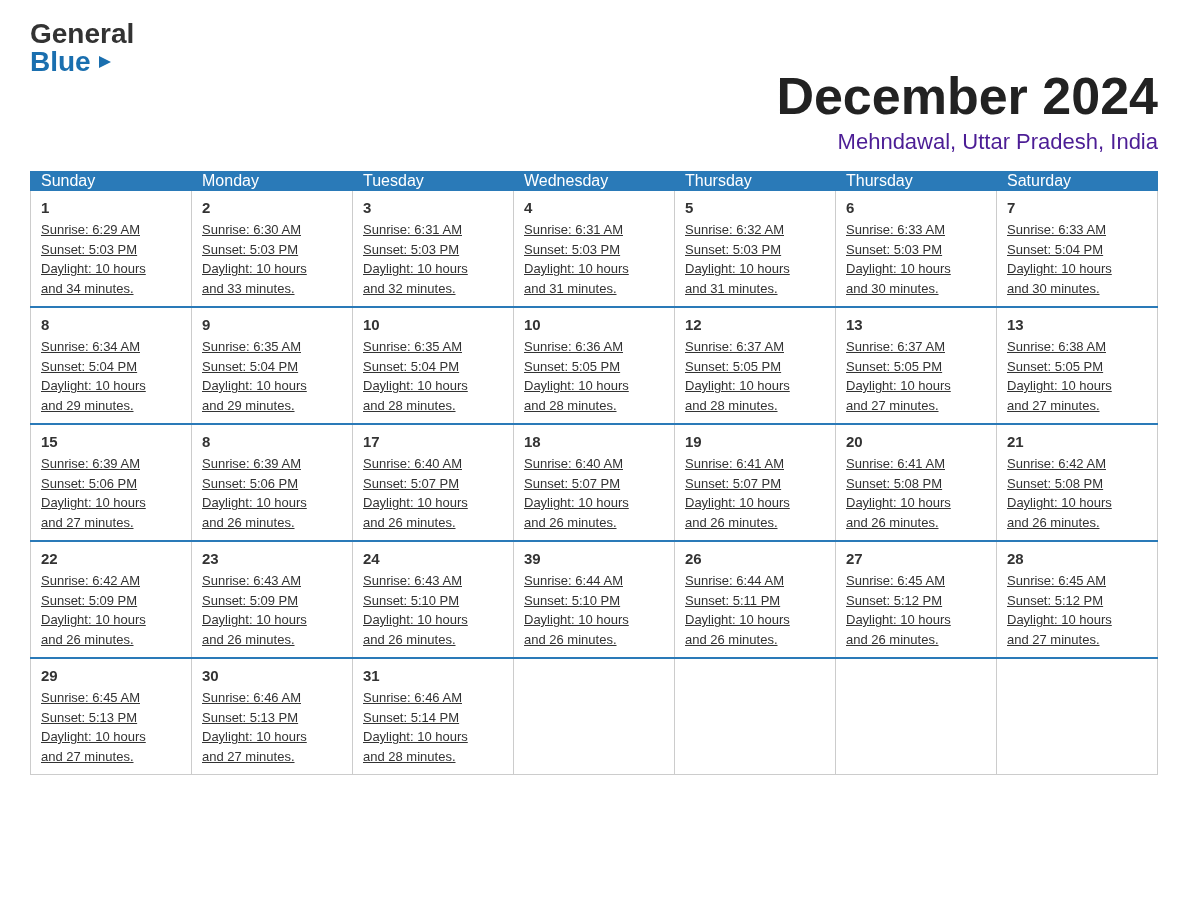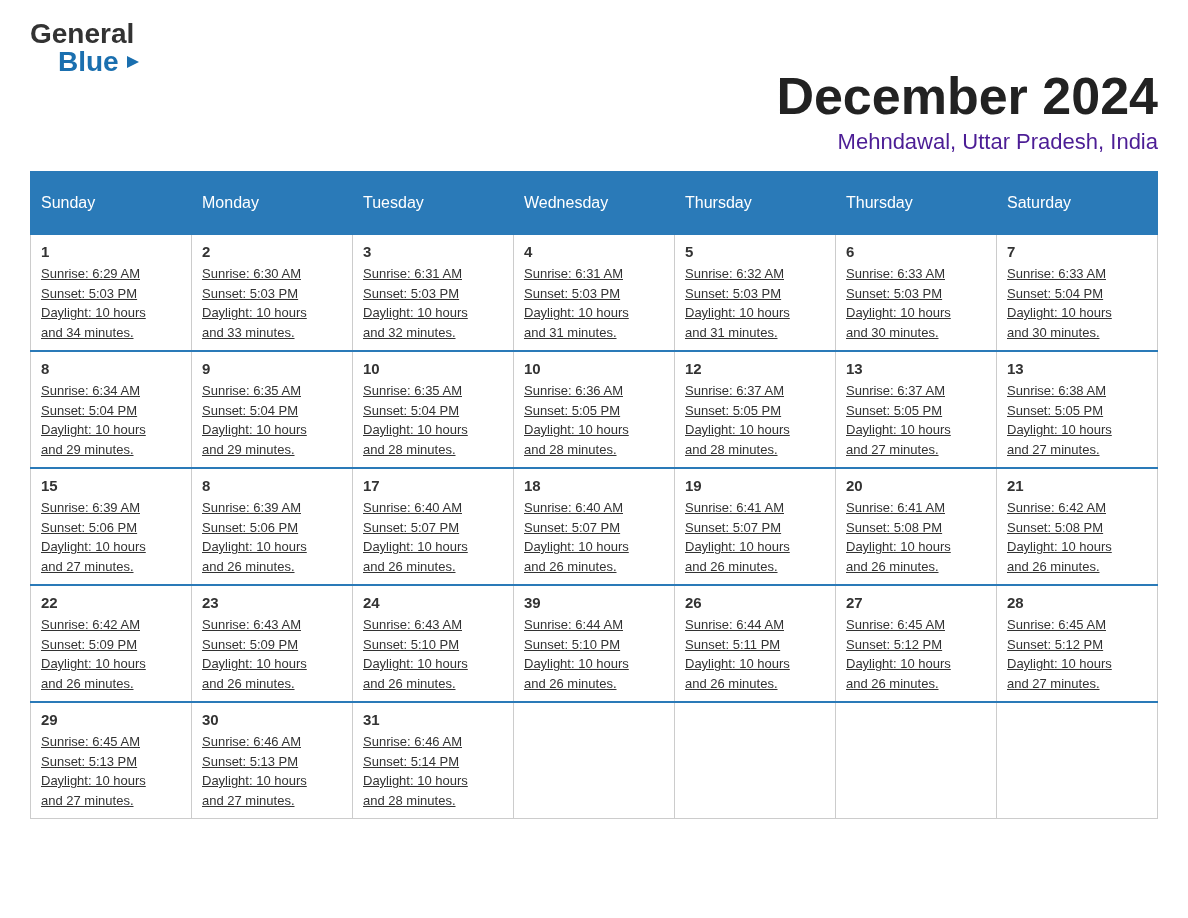--- a/index.html
+++ b/index.html
@@ -55,21 +55,21 @@
     .calendar-table {
       width: 100%;
       border-collapse: collapse;
       table-layout: fixed;
     }
     .calendar-table th {
       background-color: #2a7ab8;
       color: #fff;
       font-size: 16px;
       font-weight: normal;
-      padding: 22px 10px;
+      padding: 0 10px;
       text-align: left;
       border: 1px solid #2a7ab8;
     }
     .calendar-table td {
       vertical-align: top;
       padding: 8px 10px;
       border: 1px solid #ccc;
       font-size: 13px;
       color: #333;
       height: 110px;
@@ -93,21 +93,21 @@
     .row-border-top td {
       border-top: 2px solid #2a7ab8;
     }
   </style>
 </head>
 <body>
 
 <div class="header-area">
   <div class="logo">
     <span class="logo-general">General</span>
-    <div style="display:flex;align-items:flex-end;margin-left:28px;">
+    <div style="display:flex;align-items:flex-end;">
       <span class="logo-blue">Blue</span>
       <span style="display:inline-block;margin-left:4px;margin-top:2px;">
         <svg width="20" height="20" viewBox="0 0 20 20">
           <polygon points="4,4 16,10 4,16" fill="#1a6faf"></polygon>
         </svg>
       </span>
     </div>
   </div>
   <div class="title-area">
     <div class="month-title">December 2024</div>

